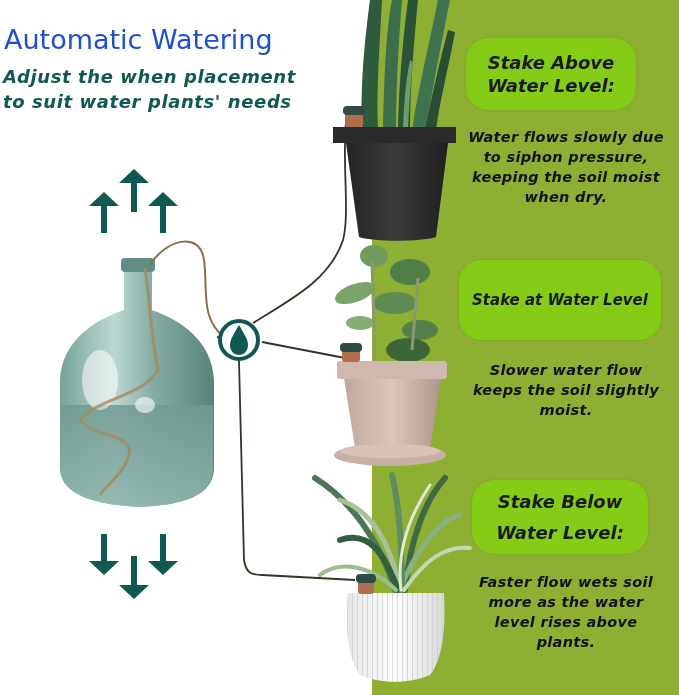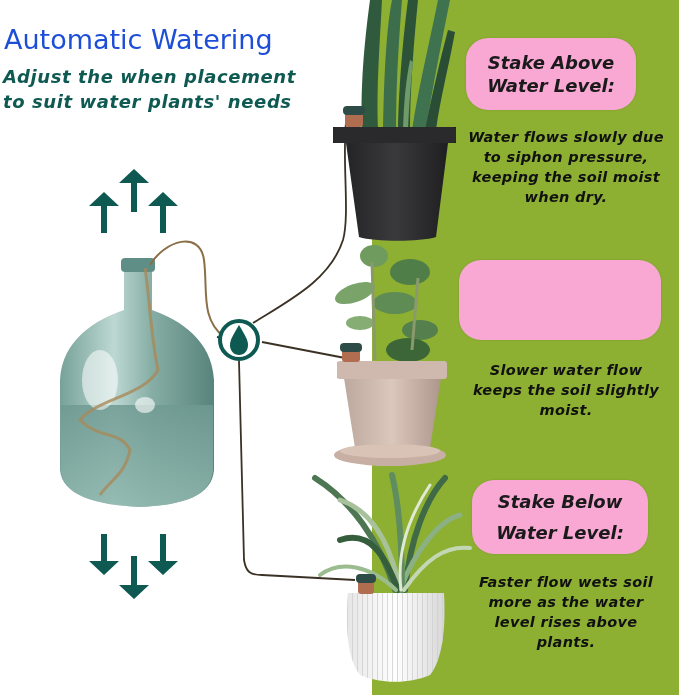--- a/index.html
+++ b/index.html
@@ -1,21 +1,21 @@
 <!DOCTYPE html>
 <html><head>
 <meta charset="utf-8">
 <style>
   html, body { margin: 0; padding: 0; }
   body { width: 679px; height: 695px; position: relative; overflow: hidden; background: #ffffff; font-family: "DejaVu Sans", sans-serif; }
   .green-panel { position: absolute; left: 372px; top: 0; width: 307px; height: 695px; background: #8db032; }
   .title { position: absolute; left: 4px; top: 24px; font-family: "DejaVu Sans", sans-serif; font-size: 27px; color: #1d4ed8; letter-spacing: 0px; white-space: nowrap; }
   .subtitle { position: absolute; left: 3px; top: 64px; font-family: "DejaVu Sans", sans-serif; font-weight: bold; font-style: italic; font-size: 18px; line-height: 25px; color: #0e5a52; letter-spacing: 0.6px; white-space: nowrap; }
   .art { position: absolute; left: 0; top: 0; }
-  .label-pill { position: absolute; background: #f9a8d4; border-radius: 22px; text-align: center; font-weight: bold; font-style: italic; color: #1a1a1a; font-family: "DejaVu Sans", sans-serif; display: flex; flex-direction: column; justify-content: center; box-shadow: 0 0 2px rgba(0,0,0,0.15); }
+  .label-pill { position: absolute; background: #84cc16; border-radius: 22px; text-align: center; font-weight: bold; font-style: italic; color: #1a1a1a; font-family: "DejaVu Sans", sans-serif; display: flex; flex-direction: column; justify-content: center; box-shadow: 0 0 2px rgba(0,0,0,0.15); }
   .label-pill span { display: block; }
   .desc { position: absolute; text-align: center; font-weight: bold; font-style: italic; color: #111; font-family: "DejaVu Sans", sans-serif; font-size: 14.5px; line-height: 20px; letter-spacing: 0.3px; }
   .desc span { display: block; white-space: nowrap; }
 </style>
 </head>
 <body>
 
 <div class="green-panel"></div>
 
 <div class="title">Automatic Watering</div>
@@ -145,20 +145,21 @@
   <span>Water Level:</span>
 </div>
 <div class="desc" style="left:450px; top:127px; width:232px;">
   <span>Water flows slowly due</span>
   <span>to siphon pressure,</span>
   <span>keeping the soil moist</span>
   <span>when dry.</span>
 </div>
 
 <div class="label-pill" style="left:459px; top:260px; width:202px; height:80px; font-size:15px; line-height:20px;">
+  <span>Stake at Water Level</span>
 </div>
 <div class="desc" style="left:450px; top:360px; width:232px;">
   <span>Slower water flow</span>
   <span>keeps the soil slightly</span>
   <span>moist.</span>
 </div>
 
 <div class="label-pill" style="left:472px; top:480px; width:176px; height:74px; font-size:18px; line-height:23px;gap:8px;">
   <span>Stake Below</span>
   <span>Water Level:</span>

